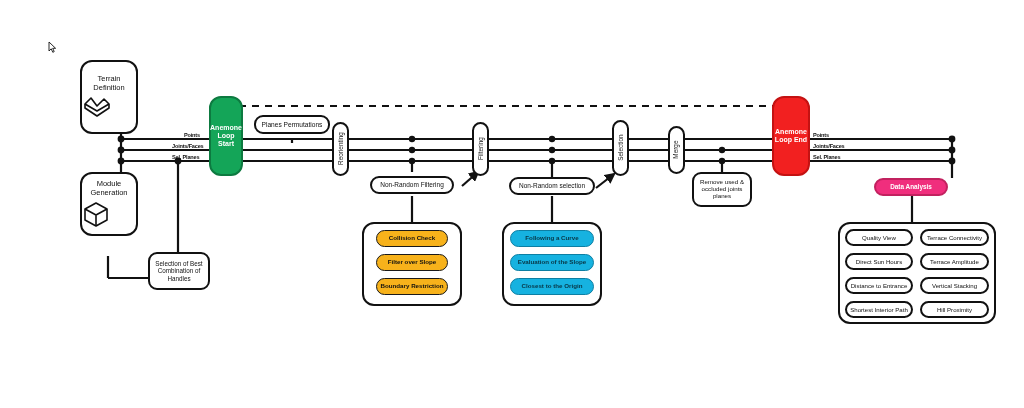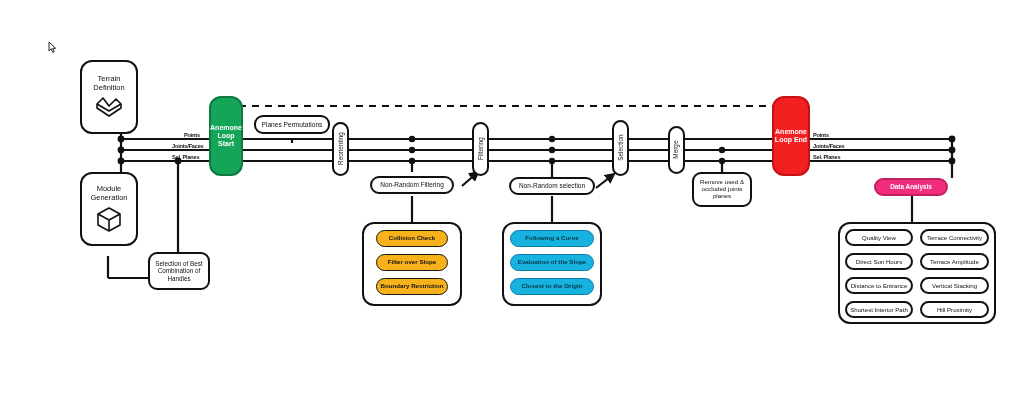--- a/index.html
+++ b/index.html
@@ -19,21 +19,21 @@
   .group-box{position:absolute;border:2.5px solid #111;border-radius:12px;
              background:#fff;z-index:4;box-sizing:border-box;}
   .chip{position:absolute;box-sizing:border-box;display:flex;align-items:center;
         justify-content:center;border:1.5px solid #111;border-radius:9px;z-index:6;
         text-align:center;line-height:1.1;}
   .chip-orange{background:#f7b21b;border-color:#1a1a1a;color:#111;font-weight:600;}
   .chip-cyan{background:#16b2e0;border-color:#0d7fa3;color:#083645;font-weight:600;}
   .metric{position:absolute;box-sizing:border-box;display:flex;align-items:center;
           justify-content:center;background:#fff;border:2px solid #111;border-radius:9px;
           z-index:6;text-align:center;}
-  .icon-wrap{display:flex;flex-direction:column;align-items:center;gap:3px;}
+  .icon-wrap{display:flex;flex-direction:column;gap:3px;}
   .linelabel{position:absolute;z-index:7;font-weight:700;color:#111;white-space:nowrap;
              background:transparent;letter-spacing:-0.2px;}
   .cursor{position:absolute;z-index:20;}
 </style>
 </head>
 <body>
 
 <svg id="canvas" viewBox="0 0 1024 408" xmlns="http://www.w3.org/2000/svg">
   <defs>
     <marker id="arrow" viewBox="0 0 10 10" refX="8" refY="5" markerWidth="5" markerHeight="5" orient="auto-start-reverse">
@@ -105,21 +105,21 @@
 <div class="node big-node" style="left:80px;top:60px;width:58px;height:74px;font-size:7.5px;">
   <div class="icon-wrap">
     <span>Terrain Definition</span>
     <svg width="30" height="24" viewBox="0 0 30 24">
       <path d="M3 9 L9 3 L15 11 L22 4 L27 9 L27 13 L15 21 L3 13 Z" fill="none" stroke="#111" stroke-width="1.6" stroke-linejoin="round"></path>
       <path d="M3 9 L15 16 L27 9" fill="none" stroke="#111" stroke-width="1.6" stroke-linejoin="round"></path>
     </svg>
   </div>
 </div>
 
-<div class="node big-node" style="left:80px;top:172px;width:58px;height:74px;font-size:7.5px;">
+<div class="node big-node" style="left:80px;top:172px;width:58px;height:64px;font-size:7.5px;">
   <div class="icon-wrap">
     <span>Module Generation</span>
     <svg width="28" height="28" viewBox="0 0 28 28">
       <path d="M14 3 L25 9 L25 20 L14 26 L3 20 L3 9 Z" fill="none" stroke="#111" stroke-width="1.6" stroke-linejoin="round"></path>
       <path d="M3 9 L14 15 L25 9 M14 15 L14 26" fill="none" stroke="#111" stroke-width="1.6" stroke-linejoin="round"></path>
     </svg>
   </div>
 </div>
 
 <div class="node" style="left:148px;top:252px;width:62px;height:38px;font-size:6.3px;padding:2px;">

